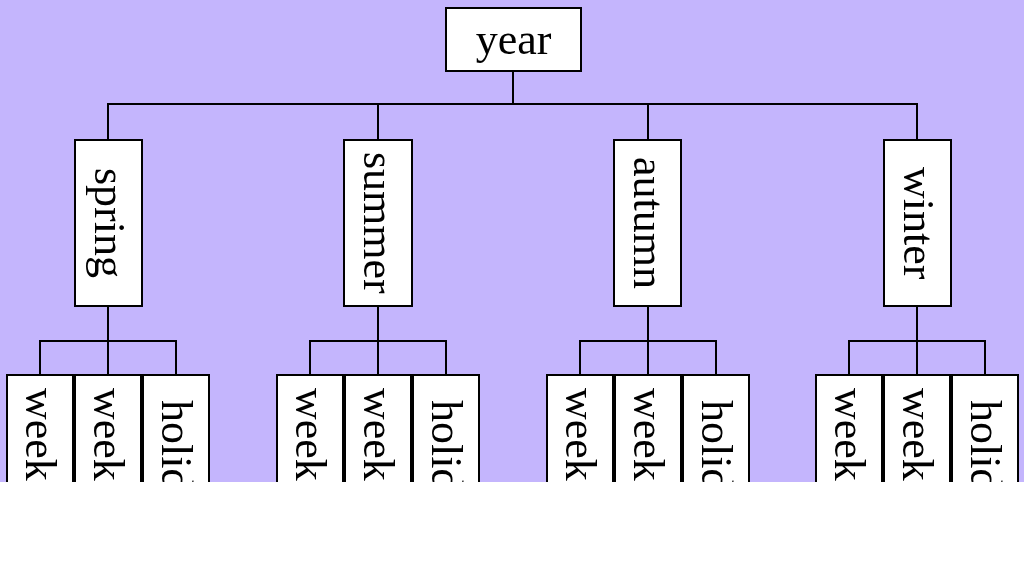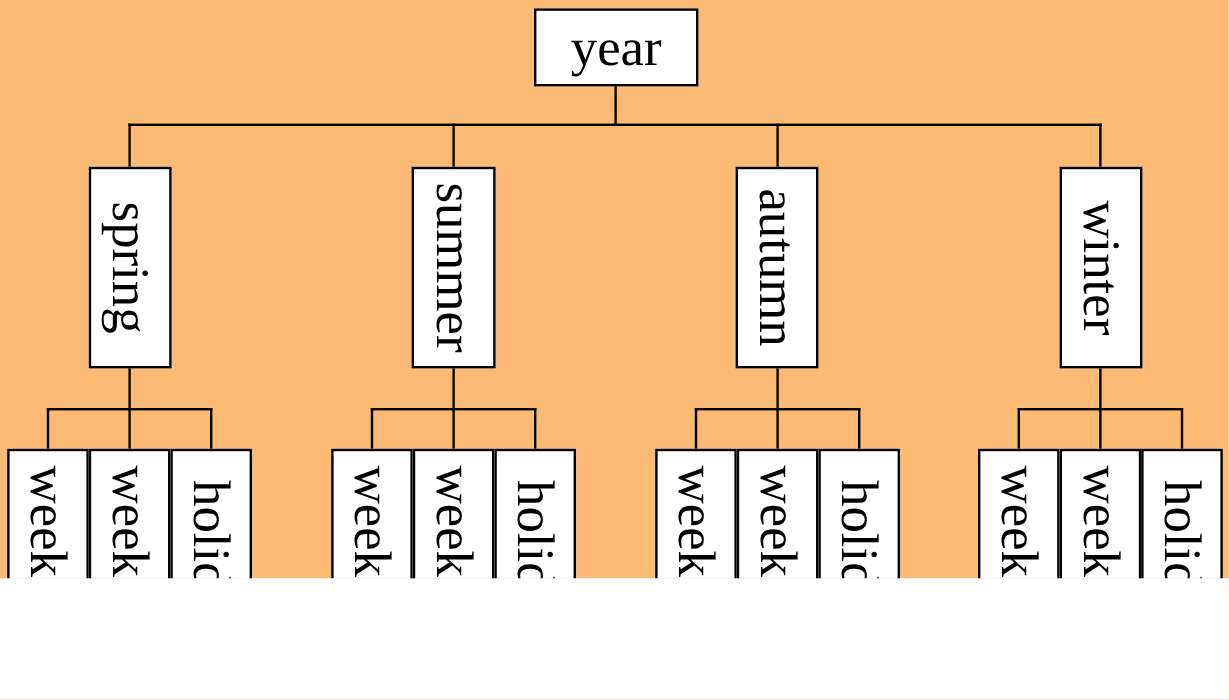--- a/index.html
+++ b/index.html
@@ -4,21 +4,21 @@
 <style>
   html, body {
     margin: 0;
     padding: 0;
     background: #ffffff;
   }
   #stage {
     position: relative;
     width: 1024px;
     height: 482px;
-    background: #fdba74;
+    background: #c4b5fd;
     font-family: "Liberation Serif", "DejaVu Serif", serif;
     color: #000000;
     overflow: hidden;
   }
   .box {
     position: absolute;
     box-sizing: border-box;
     border: 2px solid #000000;
     background: #ffffff;
     display: flex;

